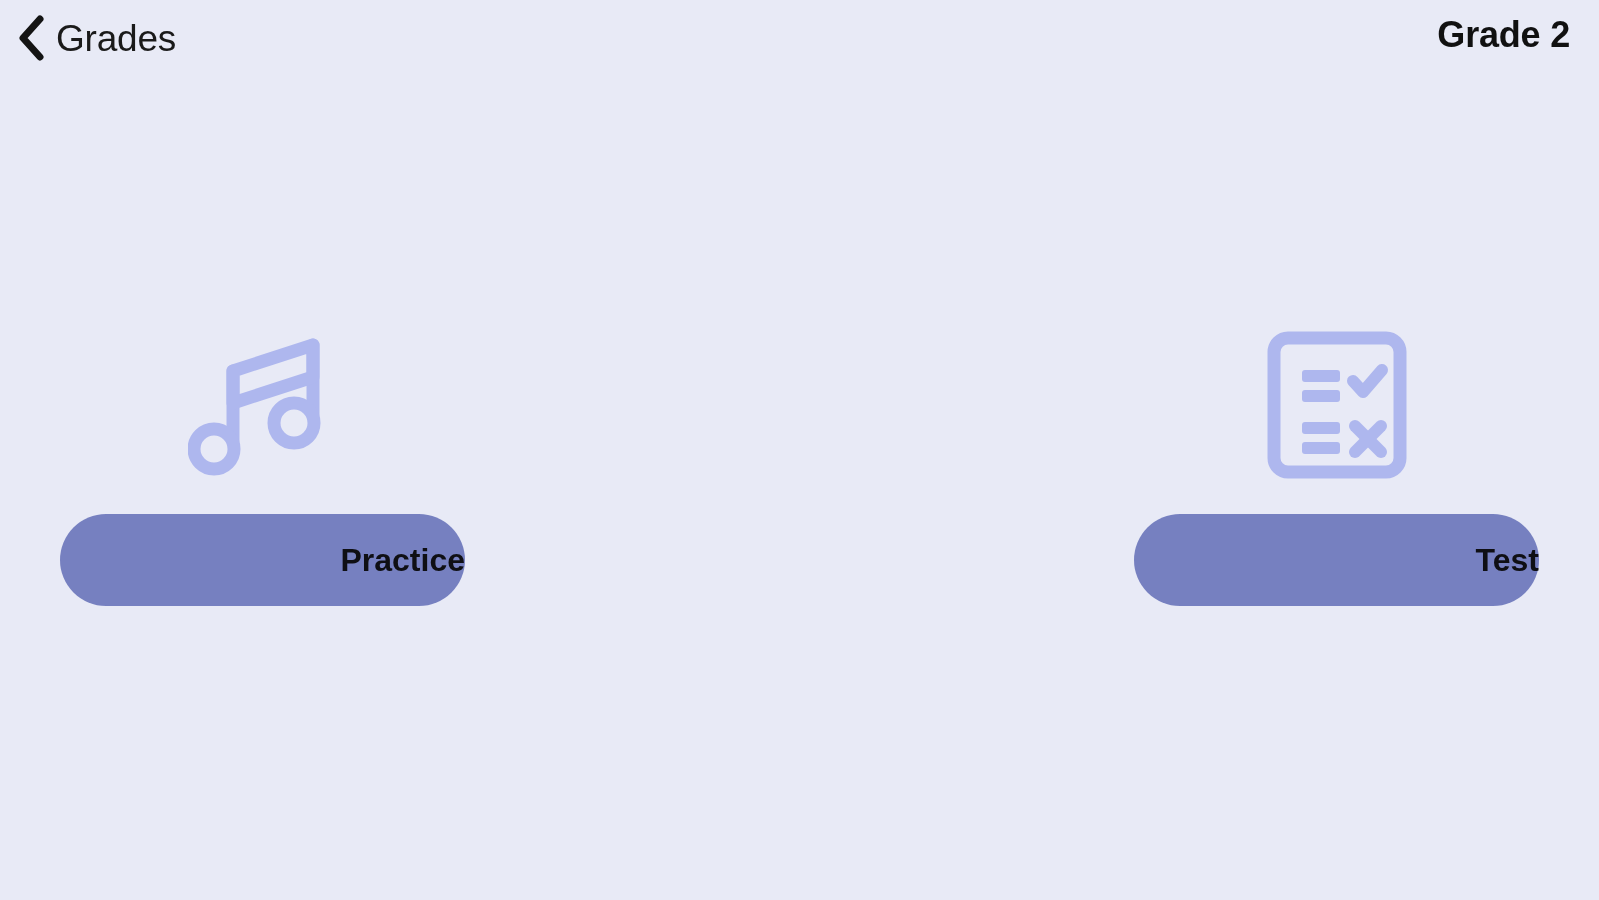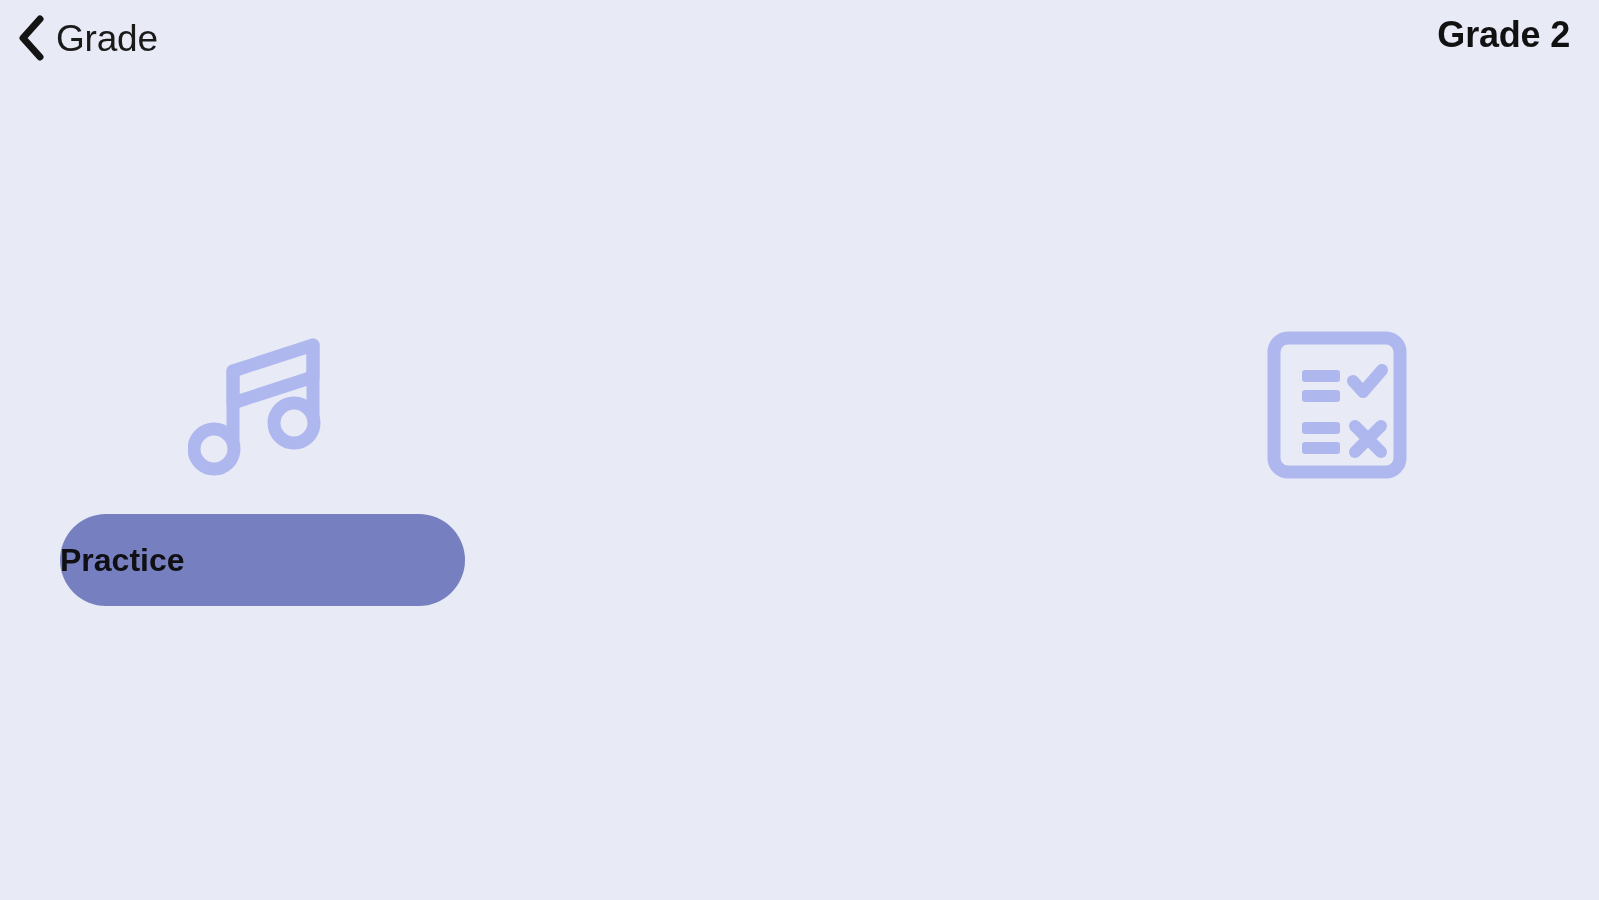--- a/index.html
+++ b/index.html
@@ -94,21 +94,21 @@
   }
 
   .pill-button {
     width: 405px;
     height: 92px;
     border-radius: 46px;
     background: #7680c0;
     border: none;
     display: flex;
     align-items: center;
-    justify-content: flex-start;
+    justify-content: flex-end;
     cursor: pointer;
     padding: 0;
     margin-top: 24px;
   }
   .pill-label {
     font-size: 32px;
     font-weight: bold;
     color: #0f0f14;
     letter-spacing: 0px;
     line-height: 1;
@@ -119,21 +119,21 @@
 <body>
 
 <div class="topbar">
 
   <div class="back-button">
     <span class="back-chevron">
       <svg viewBox="0 0 30 46" width="30" height="46" aria-hidden="true">
         <path d="M24 4 L7 23 L24 42" fill="none" stroke="#141414" stroke-width="7" stroke-linecap="round" stroke-linejoin="round"></path>
       </svg>
     </span>
-    <span class="back-label">Grade</span>
+    <span class="back-label">Grades</span>
   </div>
 
   <div class="page-title">Grade 2</div>
 
 </div>
 
 <div class="cards">
 
   <div class="card">
     <div class="icon-wrap">
@@ -167,16 +167,19 @@
           <rect x="40" y="92" width="38" height="12" rx="3"></rect>
           <rect x="40" y="112" width="38" height="12" rx="3"></rect>
         </g>
         <path d="M91 51 L101 62 L120 40" fill="none" stroke="#aeb7ee" stroke-width="12" stroke-linecap="round" stroke-linejoin="round"></path>
         <g stroke="#aeb7ee" stroke-width="12" stroke-linecap="round">
           <path d="M93 96 L119 122"></path>
           <path d="M119 96 L93 122"></path>
         </g>
       </svg>
     </div>
+    <button class="pill-button">
+      <span class="pill-label">Test</span>
+    </button>
   </div>
 
 
 </div>
 
 </body></html>

